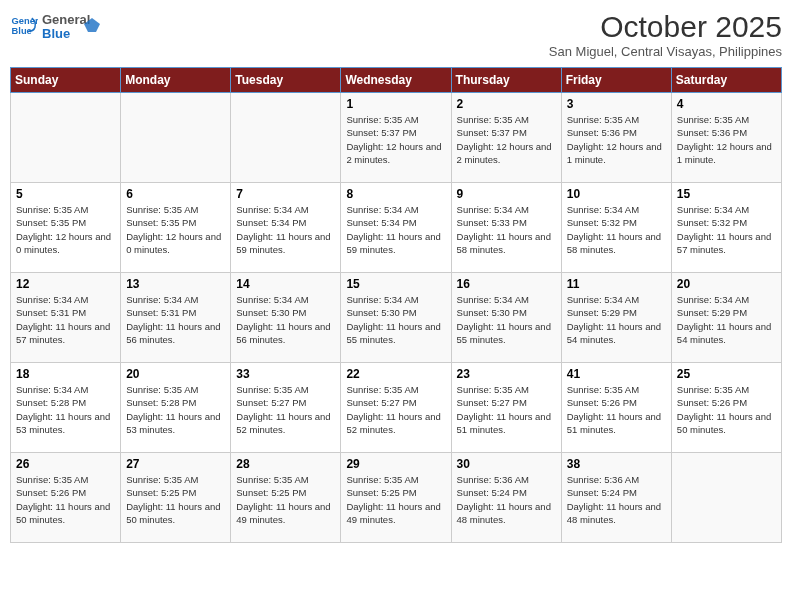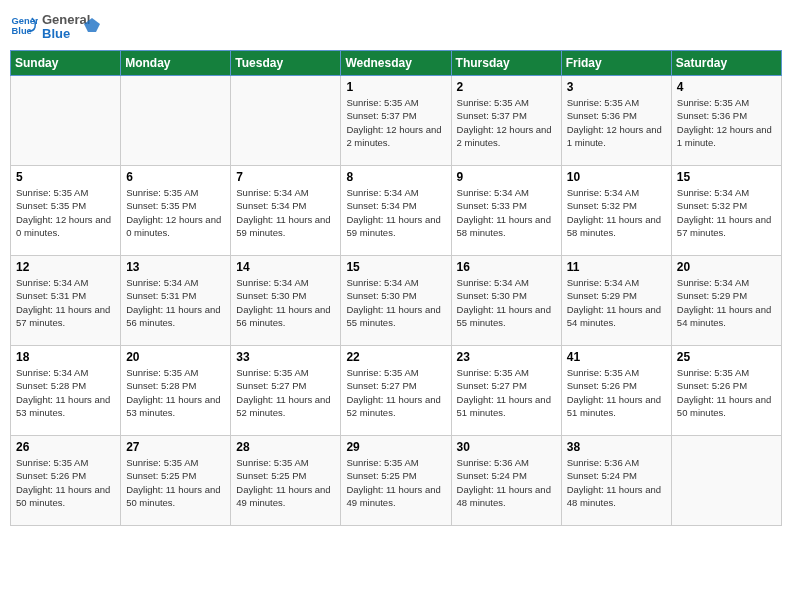--- a/index.html
+++ b/index.html
@@ -35,21 +35,21 @@
     }
     .location {
       font-size: 13px;
       color: #555;
     }
     table {
       width: 100%;
       border-collapse: collapse;
     }
     thead tr {
-      background-color: #15803d;
+      background-color: #7f1d1d;
     }
     thead th {
       color: #fff;
       font-size: 12px;
       font-weight: bold;
       padding: 5px 4px;
       text-align: left;
       border: 1px solid #5a95d0;
     }
     tbody tr {
@@ -89,20 +89,24 @@
       <path d="M28 8 Q34 12 32 20 Q30 26 24 24" stroke="#1a6fc4" stroke-width="2" fill="none"></path>
     </svg>
     <div style="display:flex;flex-direction:column;margin-left:2px;">
       <svg width="60" height="32">
         <text x="0" y="14" font-family="Arial" font-size="13" font-weight="bold" fill="#555">General</text>
         <text x="0" y="28" font-family="Arial" font-size="13" font-weight="bold" fill="#1a6fc4">Blue</text>
         <polygon points="50,8 58,14 54,22 46,22 42,14" fill="#1a6fc4" opacity="0.8"></polygon>
       </svg>
     </div>
   </div>
+  <div class="title-block">
+    <div class="month-title">October 2025</div>
+    <div class="location">San Miguel, Central Visayas, Philippines</div>
+  </div>
 </div>
 
 <table>
   <thead>
     <tr>
     <th>Sunday</th>
         <th>Monday</th>
         <th>Tuesday</th>
         <th>Wednesday</th>
         <th>Thursday</th>

